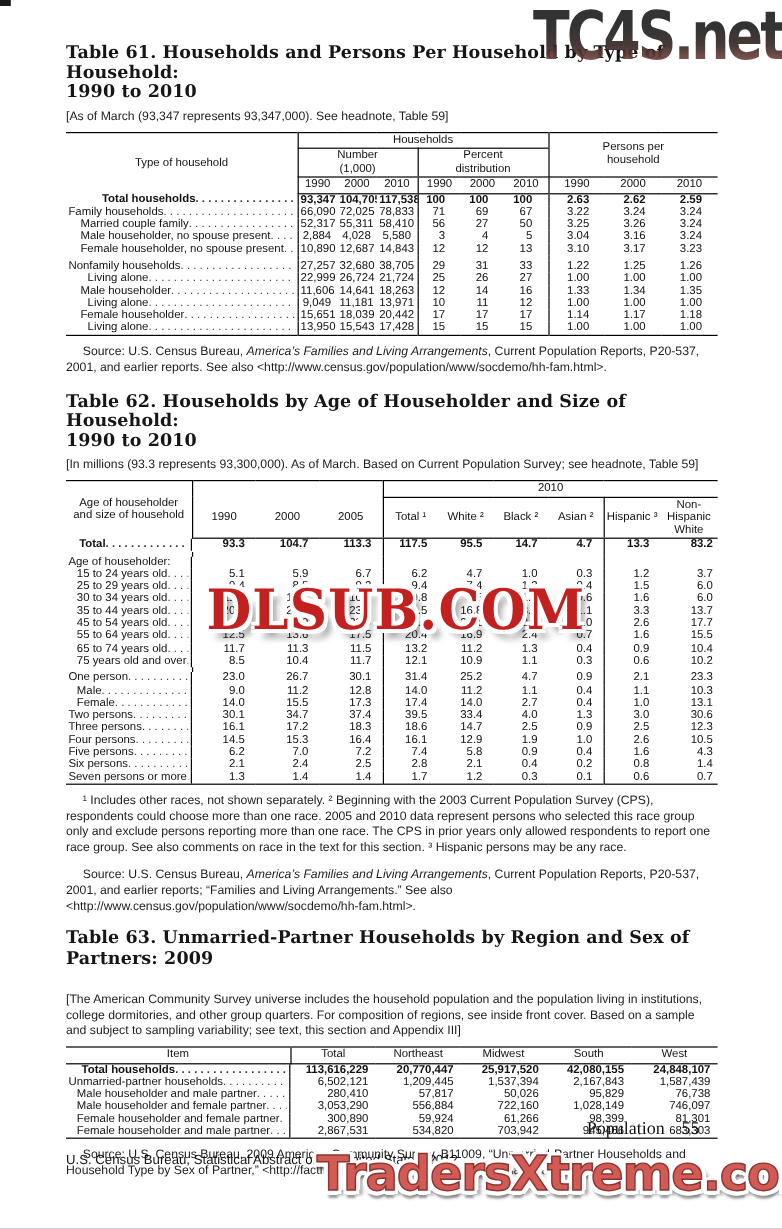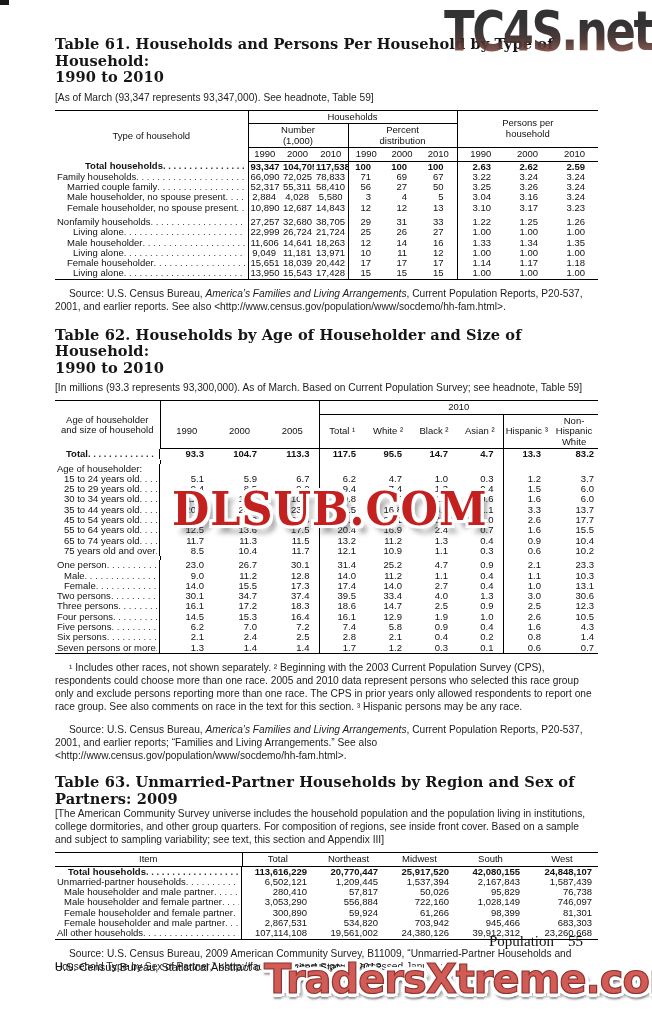--- a/index.html
+++ b/index.html
@@ -54,21 +54,21 @@
   
   .m-title61{margin-top:36px;}
   .m-note61{margin-top:5px;}
   .m-t61{margin-top:6px;}
   .m-src61{margin-top:7px;}
   .m-title62{margin-top:14px;}
   .m-note62{margin-top:5px;}
   .m-t62{margin-top:6px;}
   .m-fn62{margin-top:7px;}
   .m-title63{margin-top:12px;}
-  .m-note63{margin-top:0;}
+  .m-note63{margin-top:20px;}
   .m-t63{margin-top:6px;}
   .m-src63{margin-top:7px;}
 
   
   .folio{position:absolute;top:933px;right:69px;font-family:"Liberation Serif",serif;
          font-size:15px;color:#111;}
   .folio .num{margin-left:14px;}
   .credit{position:absolute;top:961px;left:55px;font-size:11px;color:#111;
           font-family:"Liberation Sans",sans-serif;}
 
@@ -768,31 +768,20 @@
             <td class="lab i1">
               <span class="t">Female householder and male partner</span>
               <span class="leader"></span>
             </td>
             <td class="num">2,867,531</td>
             <td class="num">534,820</td>
             <td class="num">703,942</td>
             <td class="num">945,466</td>
             <td class="num">683,303</td>
           </tr>
-          <tr>
-            <td class="lab i0">
-              <span class="t">All other households</span>
-              <span class="leader"></span>
-            </td>
-            <td class="num">107,114,108</td>
-            <td class="num">19,561,002</td>
-            <td class="num">24,380,126</td>
-            <td class="num">39,912,312</td>
-            <td class="num">23,260,668</td>
-          </tr>
         </tbody>
     </table>
 
     <p class="src m-src63">Source: U.S. Census Bureau, 2009 American Community Survey, B11009, “Unmarried-Partner Households and Household Type by Sex of Partner,” &lt;http://factfinder.census.gov/&gt;, accessed January 2011.</p>
   </div>
 
   <div class="folio">
     <span>Population</span><span class="num">55</span>
   </div>
   <div class="credit">U.S. Census Bureau, Statistical Abstract of the United States: 2012</div>

